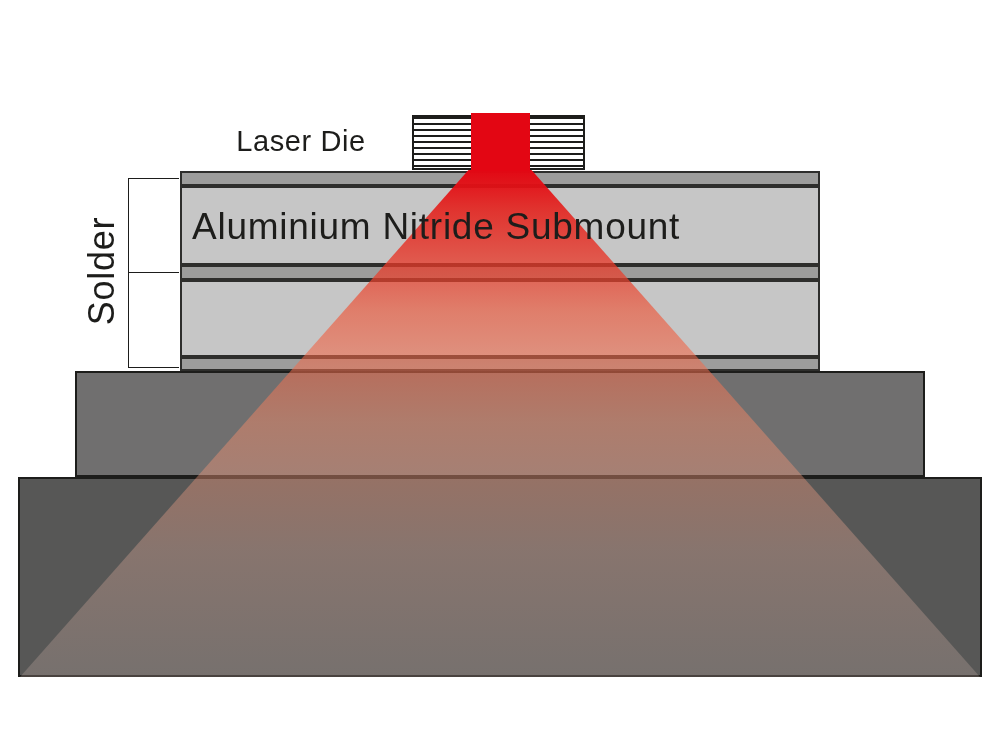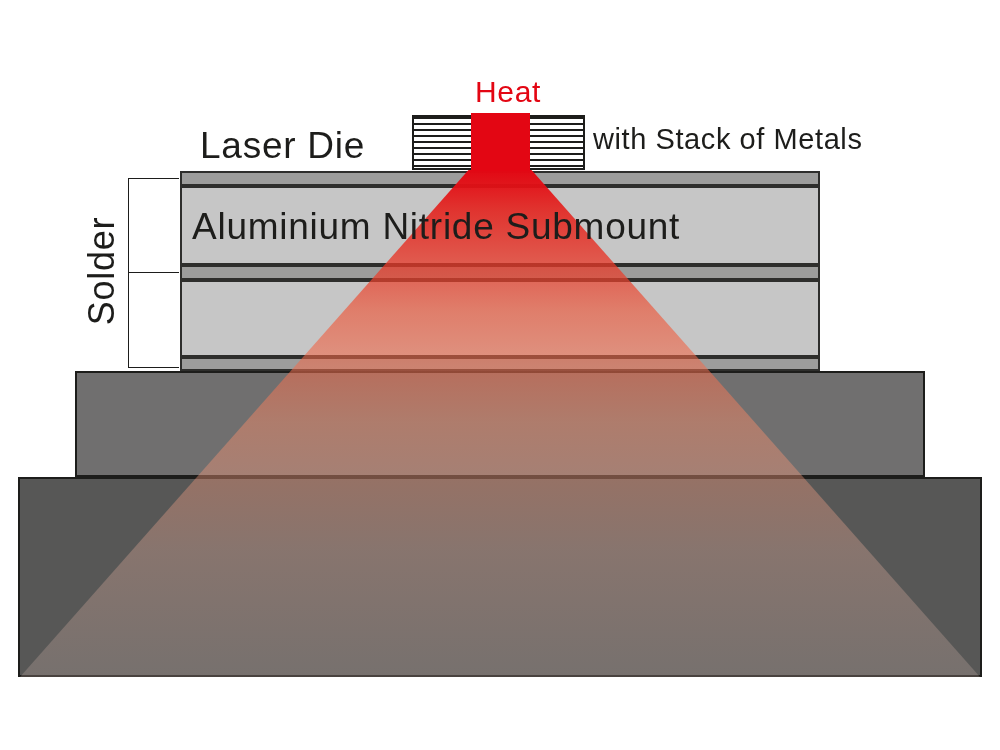--- a/index.html
+++ b/index.html
@@ -6,21 +6,21 @@
   html,body{margin:0;padding:0;background:#ffffff;}
   #stage{
     position:relative;width:1000px;height:750px;overflow:hidden;background:#ffffff;
     font-family:"Liberation Sans","DejaVu Sans",sans-serif;color:#1d1d1b;
   }
   .abs{position:absolute;box-sizing:border-box;}
   .lbl{white-space:nowrap;line-height:1;letter-spacing:0.02em;}
 
   
   #heat-label{top:77px;left:428px;width:160px;text-align:center;font-size:30px;color:#e30613;z-index:6;}
-  #laser-die-label{top:127px;left:200px;width:202px;text-align:left;font-size:37px;z-index:6;}
+  #laser-die-label{top:127px;left:200px;width:202px;text-align:center;font-size:29px;z-index:6;}
   #metals-label{top:125px;left:593px;font-size:29px;z-index:6;}
 
   
   #die-box{
     left:412px;top:115px;width:173px;height:55px;
     border:2px solid #1d1d1b;background:
       repeating-linear-gradient(to bottom,#1d1d1b 0px,#1d1d1b 2px,#ffffff 2px,#ffffff 6px);
     z-index:4;
   }
   #heat-column{left:471px;top:113px;width:59px;height:58px;background:#e30613;z-index:5;}
@@ -67,23 +67,21 @@
       rgba(248,140,105,0.46) 50%,
       rgba(248,185,165,0.30) 75%,
       rgba(245,215,205,0.20) 100%);
   }
 </style>
 </head>
 <body>
 
 <div id="stage">
 
-  <div class="abs lbl" id="heat-label">Heat</div>
   <div class="abs lbl" id="laser-die-label">Laser Die</div>
-  <div class="abs lbl" id="metals-label">with Stack of Metals</div>
 
   <div class="abs" id="die-box"></div>
   <div class="abs" id="heat-column"></div>
 
   <div class="abs layer strip" id="strip-top"></div>
   <div class="abs layer light" id="submount-layer"></div>
   <div class="abs layer strip" id="strip-middle"></div>
   <div class="abs layer light" id="spacer-layer"></div>
   <div class="abs layer strip" id="strip-bottom"></div>
   <div class="abs lbl" id="submount-label">Aluminium Nitride Submount</div>

